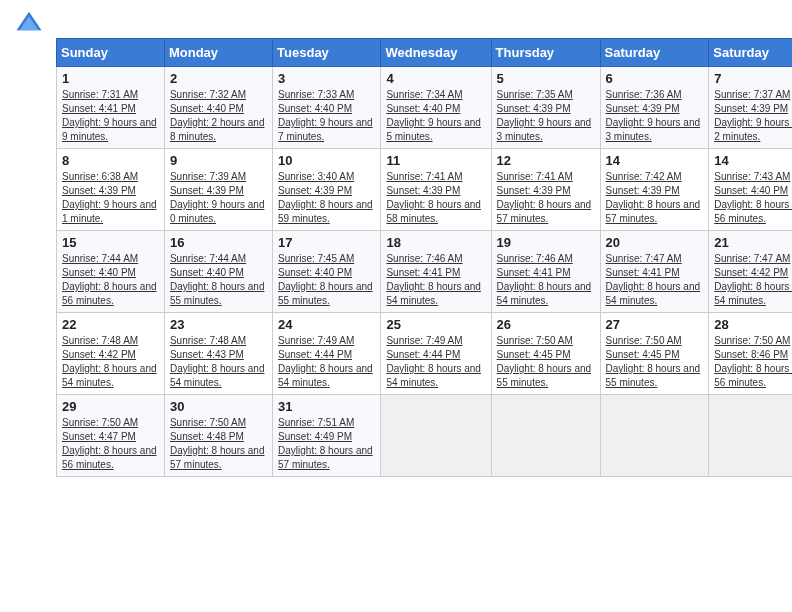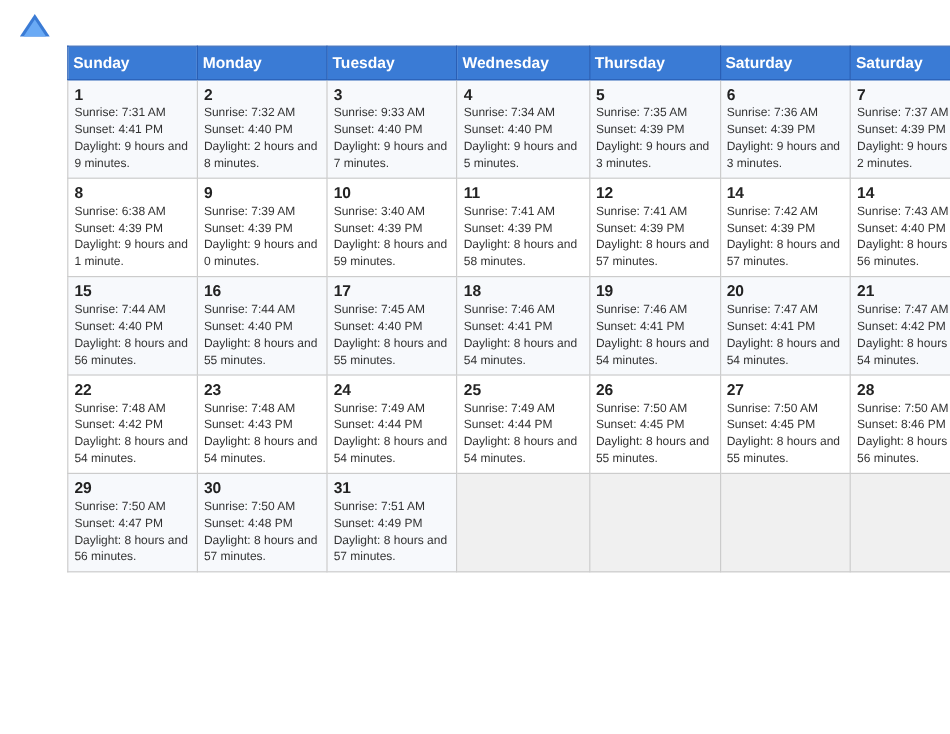--- a/index.html
+++ b/index.html
@@ -70,20 +70,21 @@
       font-size: 13px;
       font-weight: bold;
       color: #222;
       display: block;
       margin-bottom: 2px;
     }
     .day-info {
       font-size: 10px;
       color: #333;
       line-height: 1.4;
+      text-decoration: underline;
     }
     .empty-cell {
       background: #f0f0f0 !important;
     }
   </style>
 </head>
 <body>
 
 <div class="header">
   <div class="logo">
@@ -127,21 +128,21 @@
         <span class="day-number">2</span>
         <div class="day-info">
           <span>Sunrise: 7:32 AM</span><br>
           <span>Sunset: 4:40 PM</span><br>
           <span>Daylight: 2 hours and 8 minutes.</span>
         </div>
       </td>
         <td>
         <span class="day-number">3</span>
         <div class="day-info">
-          <span>Sunrise: 9:33 AM</span><br>
+          <span>Sunrise: 7:33 AM</span><br>
           <span>Sunset: 4:40 PM</span><br>
           <span>Daylight: 9 hours and 7 minutes.</span>
         </div>
       </td>
         <td>
         <span class="day-number">4</span>
         <div class="day-info">
           <span>Sunrise: 7:34 AM</span><br>
           <span>Sunset: 4:40 PM</span><br>
           <span>Daylight: 9 hours and 5 minutes.</span>

